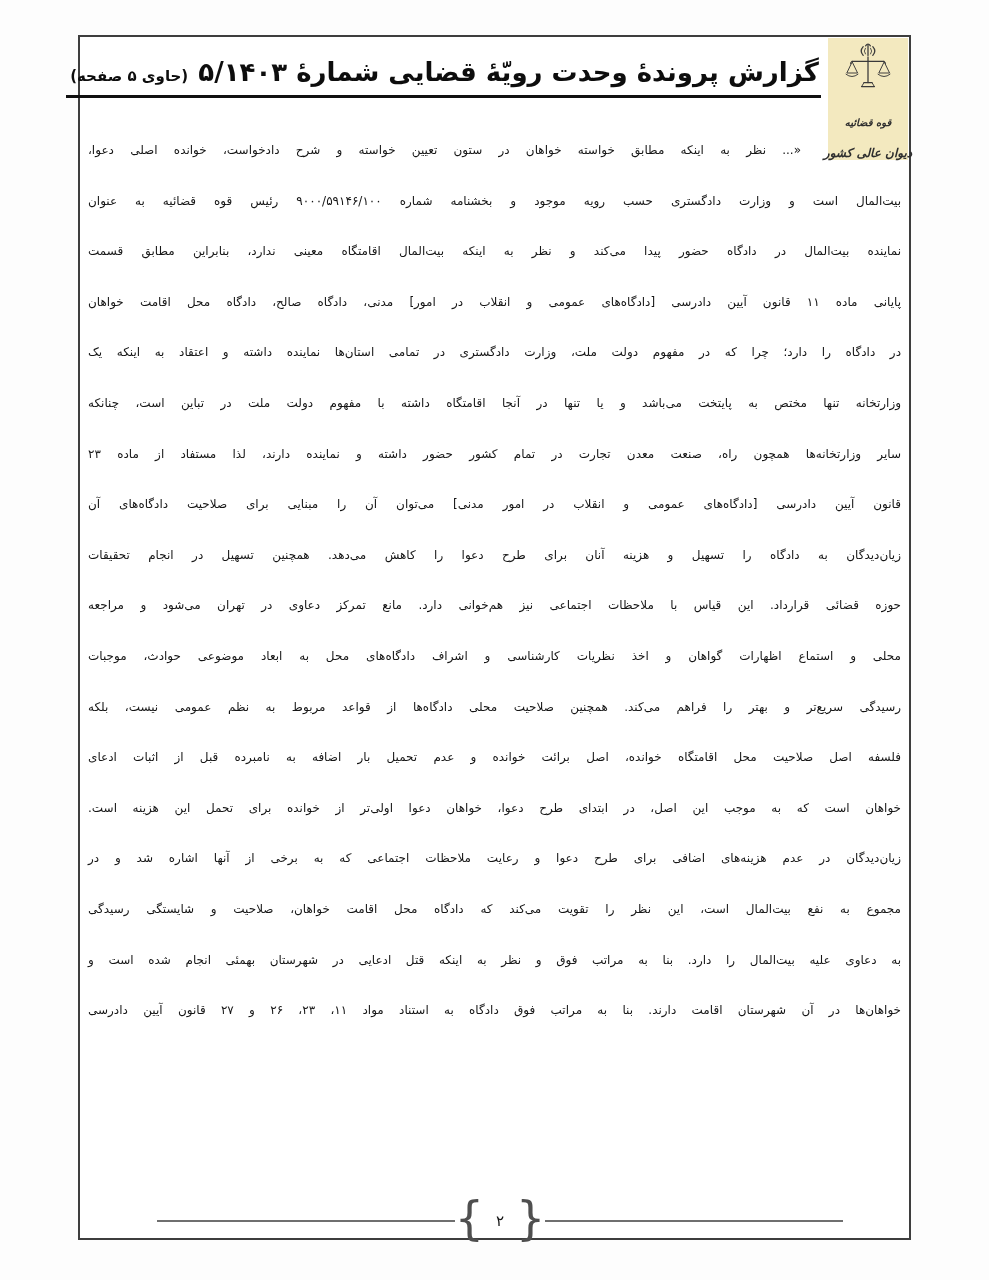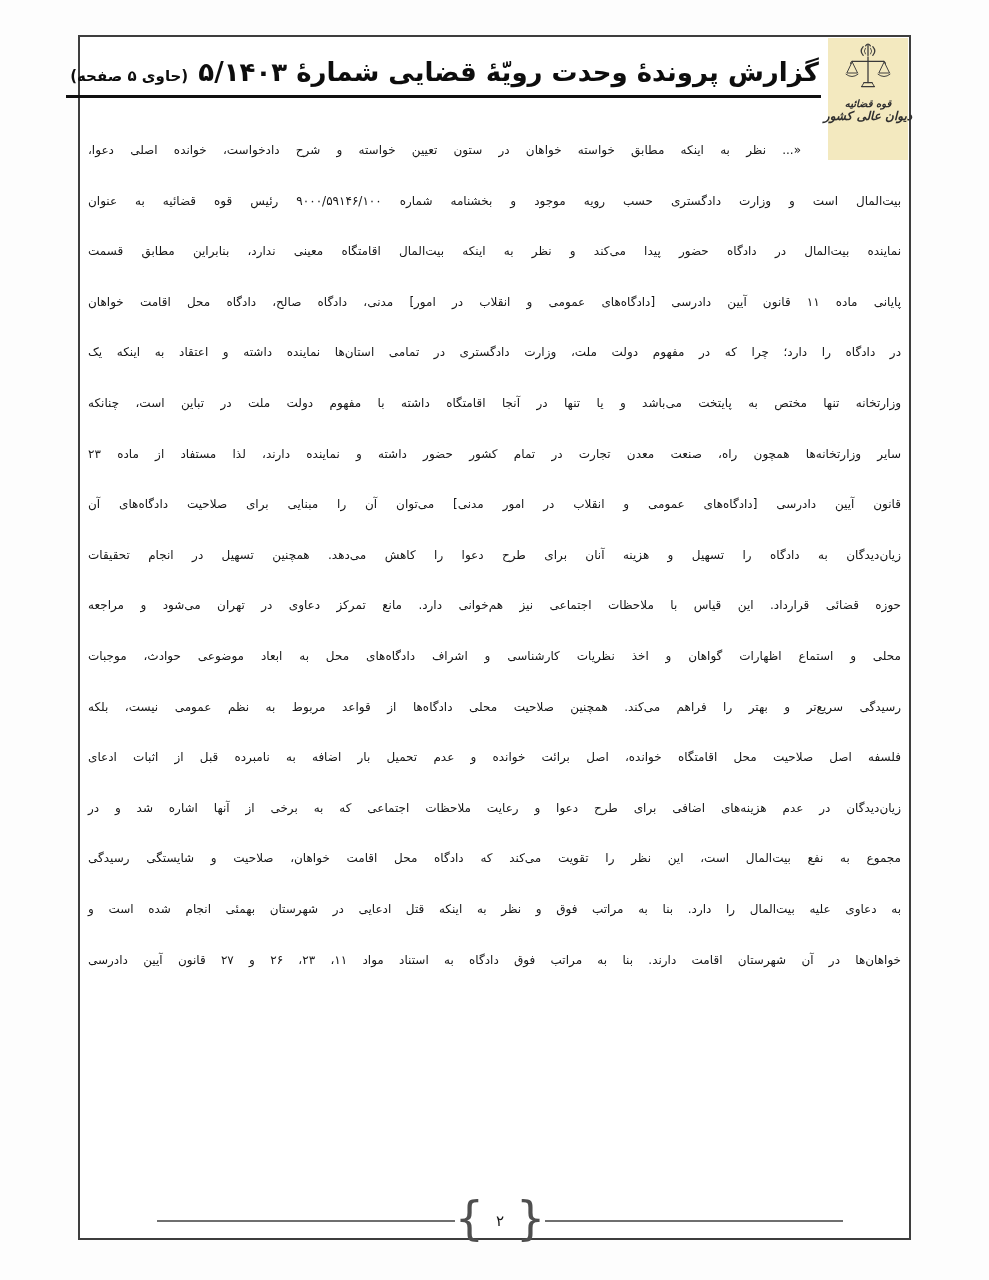--- a/index.html
+++ b/index.html
@@ -11,21 +11,21 @@
     overflow:hidden;
   }
   .page-frame{
     position:absolute;left:78px;top:35px;width:833px;height:1205px;
     box-sizing:border-box;border:2px solid #3e3e3e;background:#fff;
   }
   
   .logo{
     position:absolute;top:1px;right:1px;width:80px;height:122px;
     background:#f3e9bf;display:flex;flex-direction:column;align-items:center;
-    justify-content:flex-start;padding-top:4px;box-sizing:border-box;
+    justify-content:space-between;padding-top:4px;box-sizing:border-box;
   }
   .logo svg{display:block;}
   .logo-authority{
     font-size:10px;font-weight:bold;font-style:italic;color:#2e2e2e;
     margin-top:2px;white-space:nowrap;direction:rtl;
   }
   .logo-court{
     font-size:12px;font-weight:bold;font-style:italic;color:#2e2e2e;
     white-space:nowrap;direction:rtl;
   }
@@ -116,20 +116,21 @@
     <div class="line">پایانی ماده ۱۱ قانون آیین دادرسی [دادگاه‌های عمومی و انقلاب در امور] مدنی، دادگاه صالح، دادگاه محل اقامت خواهان</div>
     <div class="line">در دادگاه را دارد؛ چرا که در مفهوم دولت ملت، وزارت دادگستری در تمامی استان‌ها نماینده داشته و اعتقاد به اینکه یک</div>
     <div class="line">وزارتخانه تنها مختص به پایتخت می‌باشد و یا تنها در آنجا اقامتگاه داشته با مفهوم دولت ملت در تباین است، چنانکه</div>
     <div class="line">سایر وزارتخانه‌ها همچون راه، صنعت معدن تجارت در تمام کشور حضور داشته و نماینده دارند، لذا مستفاد از ماده ۲۳</div>
     <div class="line">قانون آیین دادرسی [دادگاه‌های عمومی و انقلاب در امور مدنی] می‌توان آن را مبنایی برای صلاحیت دادگاه‌های آن</div>
     <div class="line">زیان‌دیدگان به دادگاه را تسهیل و هزینه آنان برای طرح دعوا را کاهش می‌دهد. همچنین تسهیل در انجام تحقیقات</div>
     <div class="line">حوزه قضائی قرارداد. این قیاس با ملاحظات اجتماعی نیز هم‌خوانی دارد. مانع تمرکز دعاوی در تهران می‌شود و مراجعه</div>
     <div class="line">محلی و استماع اظهارات گواهان و اخذ نظریات کارشناسی و اشراف دادگاه‌های محل به ابعاد موضوعی حوادث، موجبات</div>
     <div class="line">رسیدگی سریع‌تر و بهتر را فراهم می‌کند. همچنین صلاحیت محلی دادگاه‌ها از قواعد مربوط به نظم عمومی نیست، بلکه</div>
     <div class="line">فلسفه اصل صلاحیت محل اقامتگاه خوانده، اصل برائت خوانده و عدم تحمیل بار اضافه به نامبرده قبل از اثبات ادعای</div>
+    <div class="line">خواهان است که به موجب این اصل، در ابتدای طرح دعوا، خواهان دعوا اولی‌تر از خوانده برای تحمل این هزینه است.</div>
     <div class="line">زیان‌دیدگان در عدم هزینه‌های اضافی برای طرح دعوا و رعایت ملاحظات اجتماعی که به برخی از آنها اشاره شد و در</div>
     <div class="line">مجموع به نفع بیت‌المال است، این نظر را تقویت می‌کند که دادگاه محل اقامت خواهان، صلاحیت و شایستگی رسیدگی</div>
     <div class="line">به دعاوی علیه بیت‌المال را دارد. بنا به مراتب فوق و نظر به اینکه قتل ادعایی در شهرستان بهمئی انجام شده است و</div>
     <div class="line">خواهان‌ها در آن شهرستان اقامت دارند. بنا به مراتب فوق دادگاه به استناد مواد ۱۱، ۲۳، ۲۶ و ۲۷ قانون آیین دادرسی</div>
   </div>
 
   <div class="footer">
     <span class="rule rule-left"></span>
     <span class="brace">{</span>
     <span class="page-number">۲</span>

